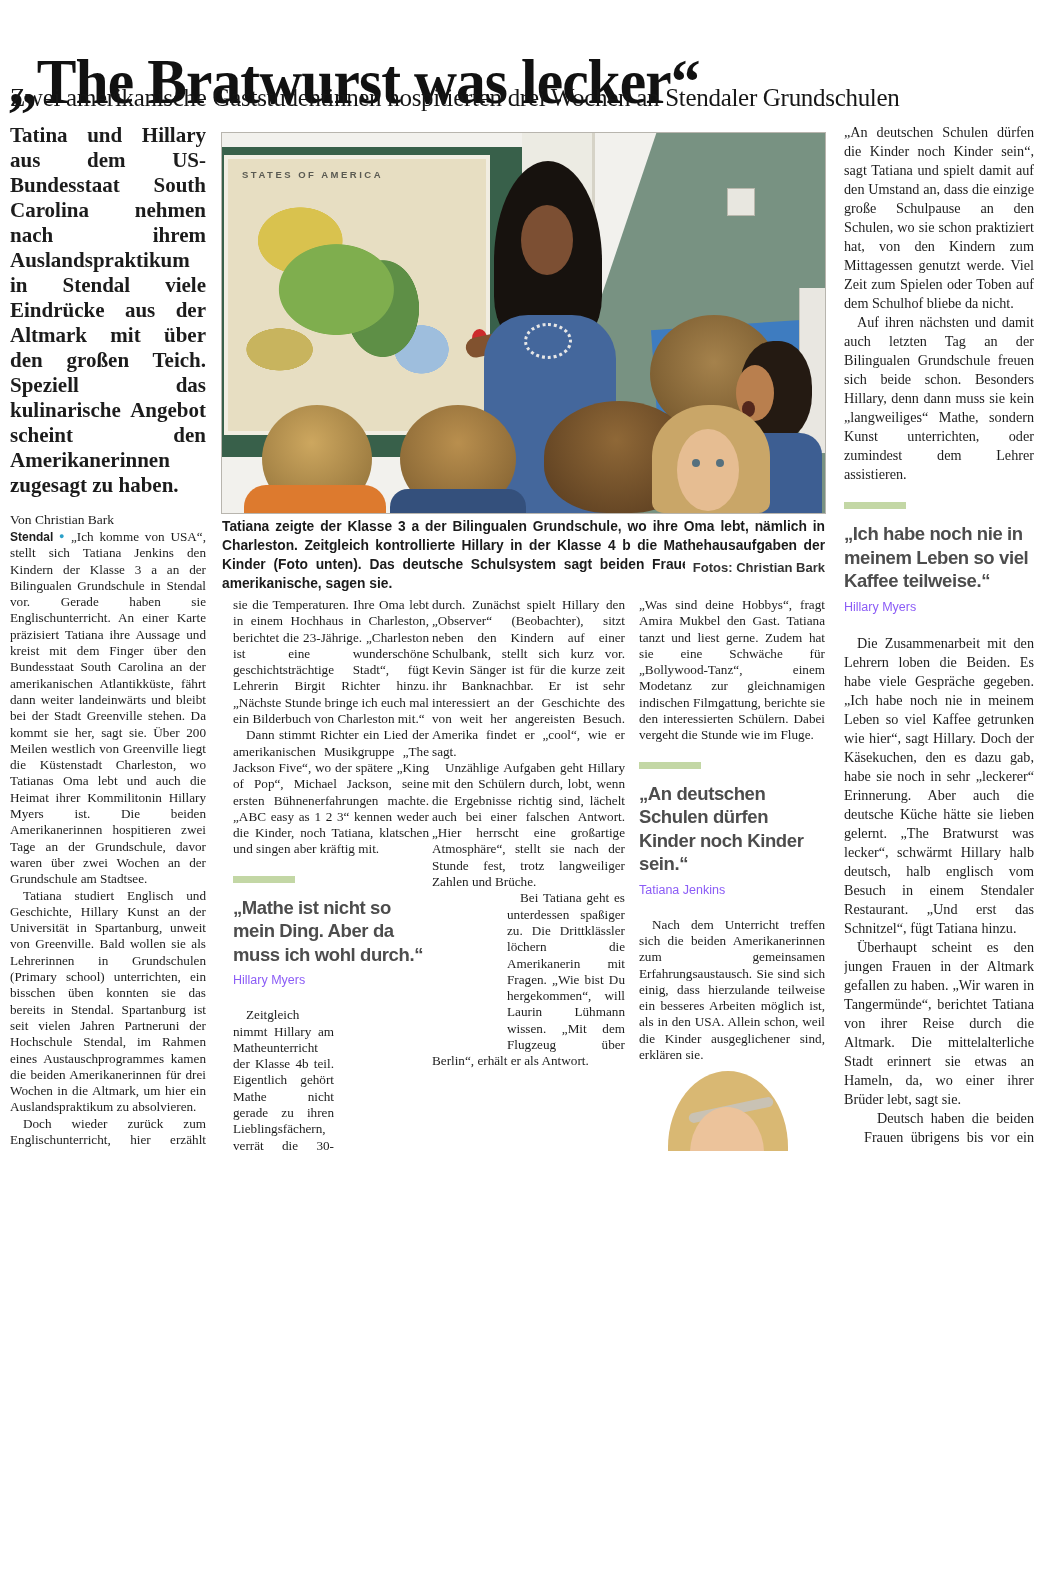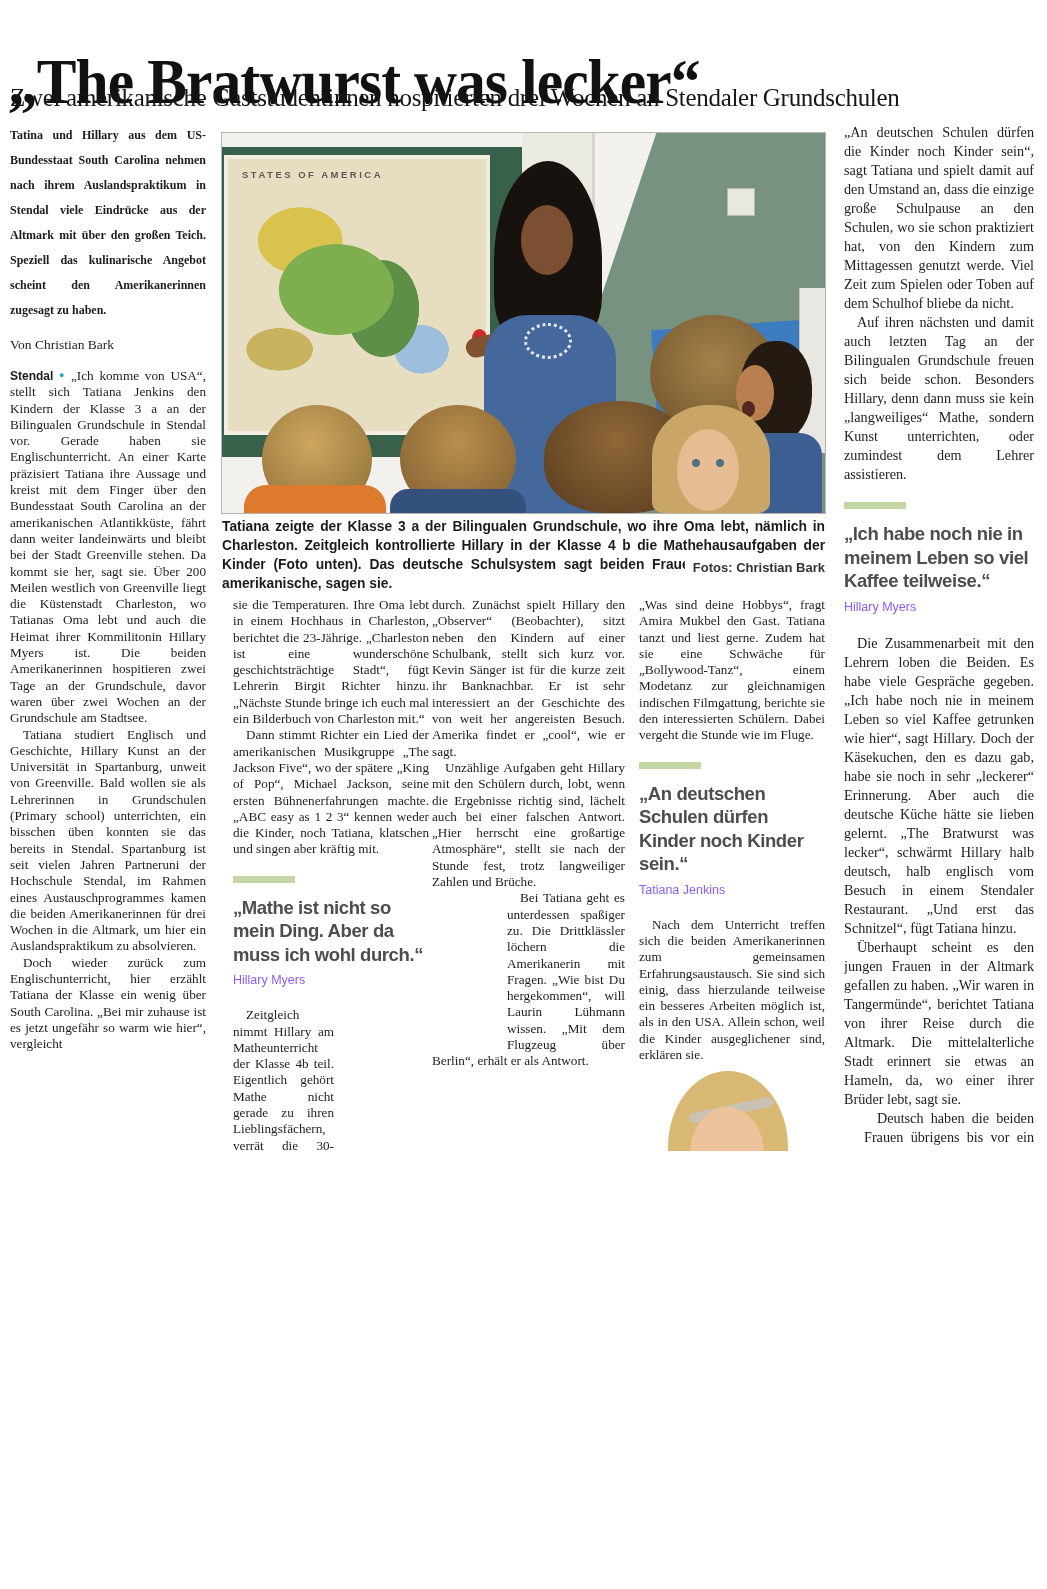--- a/index.html
+++ b/index.html
@@ -7,22 +7,22 @@
         font-family:"Liberation Serif", serif;color:#1c1c1c;}
   .abs{position:absolute;}
   
   .headline{position:absolute;left:8px;top:2px;font-size:64px;font-weight:bold;color:#111;
             letter-spacing:-1px;transform:scaleX(.93);transform-origin:left top;white-space:nowrap;}
   .subhead{position:absolute;left:10px;top:84px;font-size:25px;color:#161616;letter-spacing:-0.3px;white-space:nowrap;}
   
   .col{position:absolute;overflow:hidden;z-index:3;}
   .body-p{font-size:13.2px;line-height:16.3px;text-align:justify;margin:0;hyphens:auto;}
   .indent{text-indent:13px;}
-  .intro{font-size:12px;line-height:25px;font-weight:bold;text-align:justify;margin:0 0 14px 0;hyphens:auto;}
-  .byline{font-size:13.5px;margin:8px 0 14px 0;}
+  .intro{font-size:21px;line-height:25px;font-weight:bold;text-align:justify;margin:0 0 14px 0;hyphens:auto;}
+  .byline{font-size:13.5px;margin:8px 0 0 0;}
   .dateline{font-family:"Liberation Sans",sans-serif;font-weight:bold;font-size:12px;}
   .dot{color:#2ba0c8;font-size:9px;vertical-align:2px;padding:0 4px 0 3px;}
   
   .pq{margin:18px 0 20px 0;}
   .pq-bar{width:62px;height:7px;background:#c3d7a5;margin-bottom:13px;}
   .pq-text{font-family:"Liberation Sans",sans-serif;font-weight:bold;font-size:18.5px;line-height:23.5px;
            color:#4d4d4d;letter-spacing:-0.4px;margin:0 0 7px 0;}
   .pq-attr{font-family:"Liberation Sans",sans-serif;font-size:12.5px;color:#8b5cf6;margin:0;}
   
   .caption{position:absolute;left:222px;top:517px;width:603px;height:64px;z-index:3;

